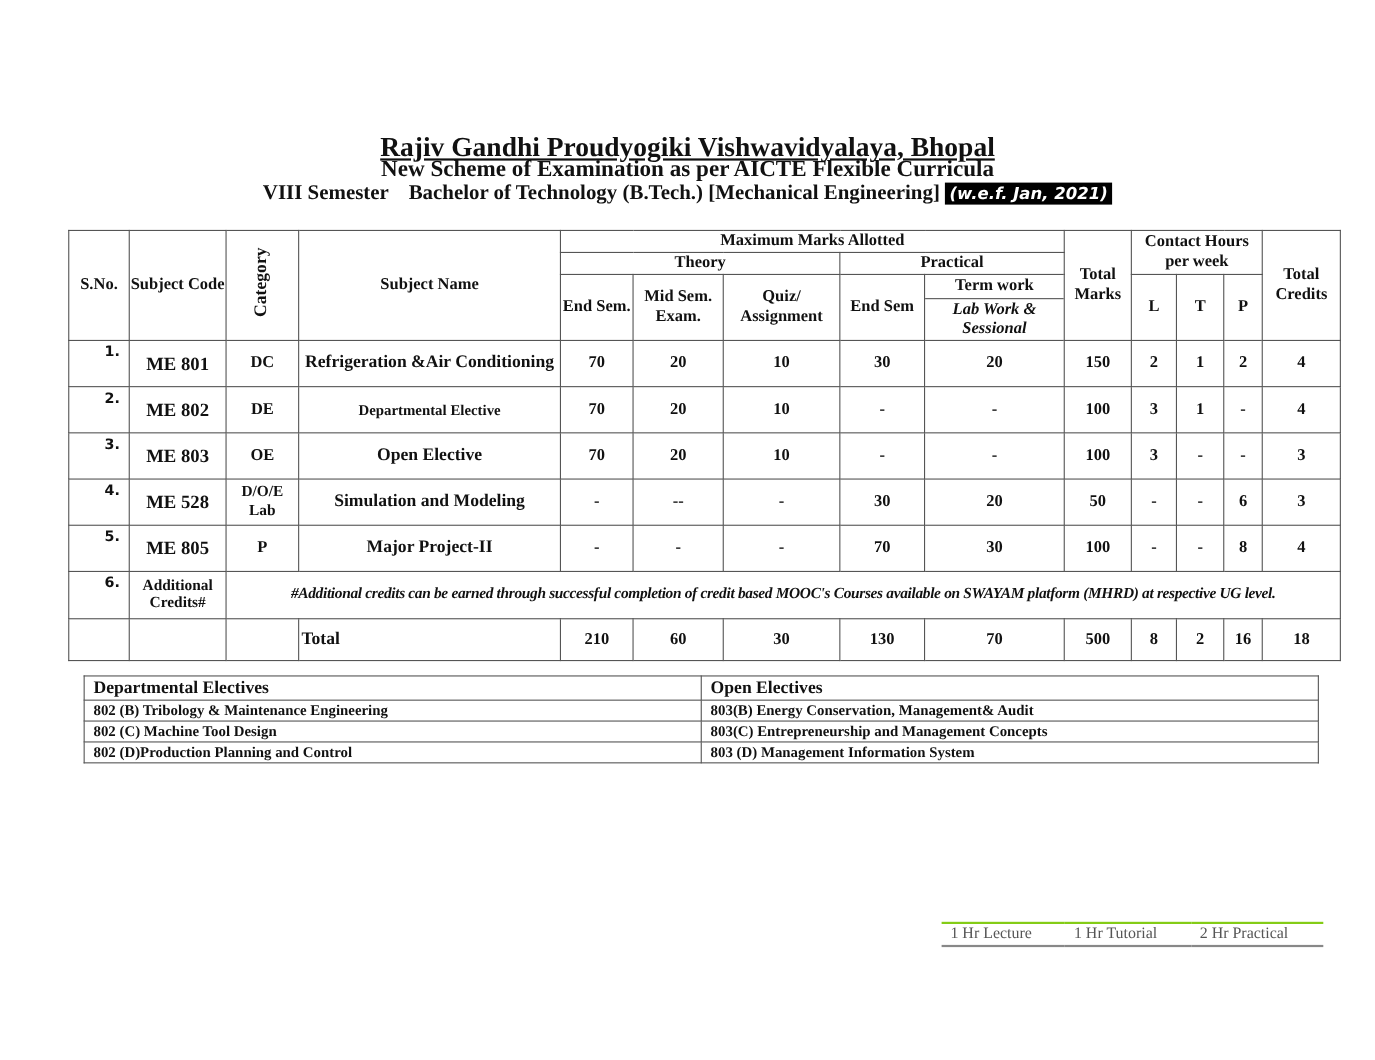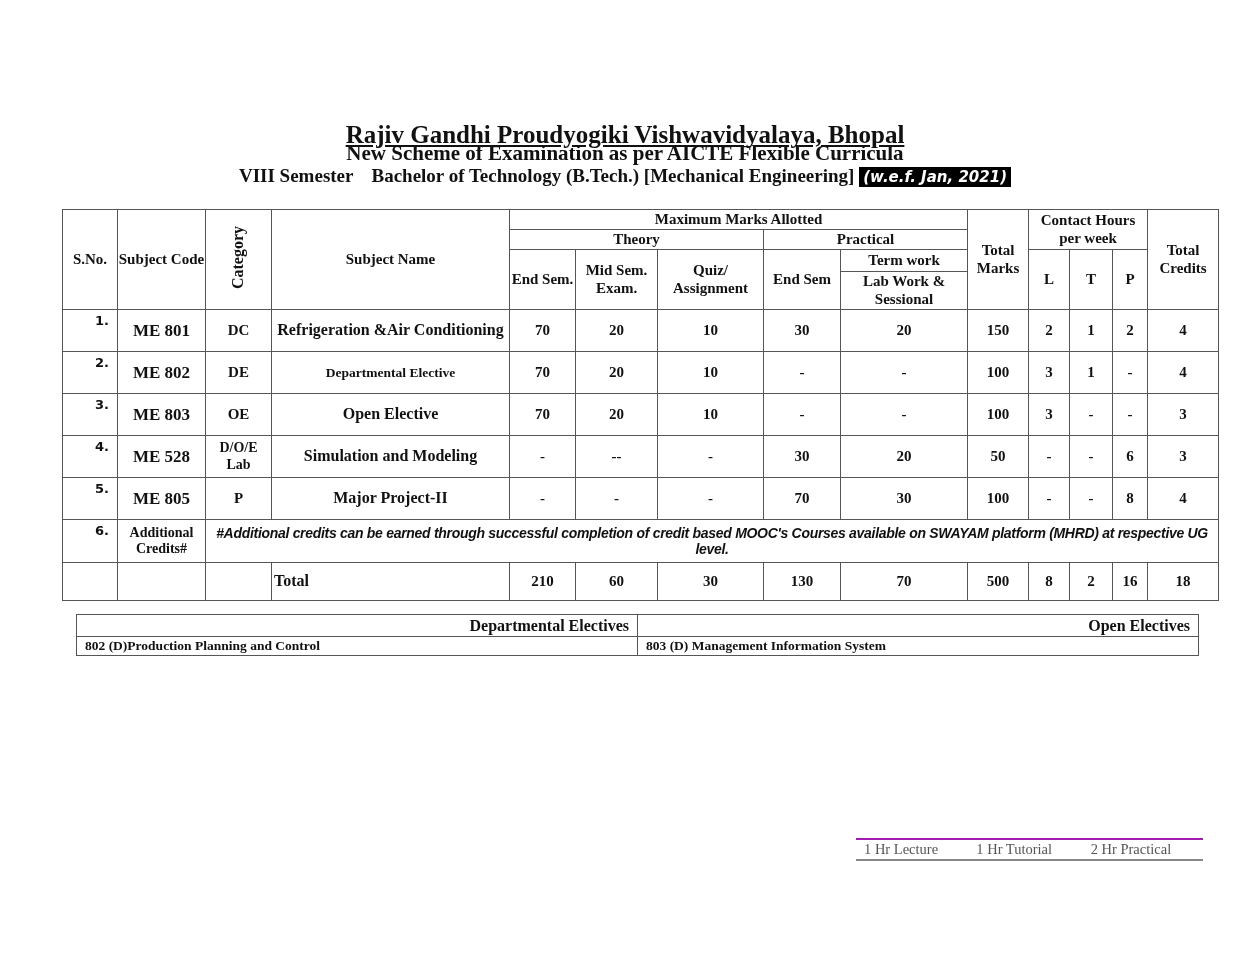--- a/index.html
+++ b/index.html
@@ -17,35 +17,35 @@
   #scheme { position: absolute; left: 62px; top: 209px; width: 1156px; table-layout: fixed; }
   #scheme td, #scheme th { border: 1.5px solid #555; text-align: center; vertical-align: middle;
          font-weight: bold; font-size: 15px; padding: 0; line-height: 1.15; }
   #scheme th { font-size: 15px; }
   .cat-v { writing-mode: vertical-rl; transform: rotate(180deg); display: inline-block; font-size: 16px; }
   .sno { vertical-align: top !important; font-family: "DejaVu Sans", sans-serif; font-size: 13px !important;
          text-align: right !important; padding-right: 8px !important; padding-top: 4px !important; }
   .code { font-size: 17px !important; }
   .name-small { font-size: 13.5px !important; }
   .name { font-size: 16px !important; }
-  .note { font-style: italic; font-weight: bold; font-size: 14px !important; font-family: Liberation Sans, sans-serif; letter-spacing: -0.3px; }
+  .note { font-style: italic; font-weight: bold; font-size: 14px !important; font-family: Liberation Serif, serif; letter-spacing: -0.3px; }
   .tot-label { text-align: left !important; padding-left: 2px !important; font-size: 16px !important; }
   .bodyrow td { height: 37px; }
   .r6 td { height: 38px; }
   .r7 td { height: 37px; margin-top: 23px; }
 
   #electives { position: absolute; left: 76px; top: 614px; width: 1122px; table-layout: fixed; }
   #electives td, #electives th { border: 1.3px solid #555; font-weight: bold; font-size: 13.5px;
          text-align: left; padding: 0 8px; height: 18px; line-height: 18px; }
-  #electives th { text-align: right; font-size: 16px; height: 21px; }
+  #electives th { text-align: left; font-size: 16px; height: 21px; }
 
   #legend { position: absolute; left: 856px; top: 838px; width: 347px; border-collapse: collapse; }
   #legend td { font-size: 14.5px; color: #555; padding: 0 8px; height: 19px; line-height: 19px;
          white-space: nowrap; }
-  #legend tr.top td { border-top: 2px solid #a21caf; border-bottom: 2px solid #888; }
+  #legend tr.top td { border-top: 2px solid #84cc16; border-bottom: 2px solid #888; }
   #legend tr.bot td { background: #e6dff0; border-bottom: 2px solid #888; color: #444; }
   #legend tr.bot td.b { font-weight: bold; color: #333; }
 </style>
 </head>
 <body>
 
 <div class="hdr h1">Rajiv Gandhi Proudyogiki Vishwavidyalaya, Bhopal</div>
 <div class="hdr h2">New Scheme of Examination as per AICTE Flexible Curricula</div>
 <div class="hdr h3">
   <span>VIII Semester</span><span class="gap"></span><span>Bachelor of Technology (B.Tech.) [Mechanical  Engineering]</span>
@@ -84,21 +84,21 @@
     <th colspan="3">Theory</th>
     <th colspan="2">Practical</th>
   </tr>
   <tr style="height:60px">
     <th>End Sem.</th>
     <th>Mid Sem. Exam.</th>
     <th>Quiz/ Assignment</th>
     <th>End Sem</th>
     <th style="padding:0">
       <div style="border-bottom:1.5px solid #555;padding:2px 0;">Term work</div>
-      <div style="padding:1px 0;">Lab Work &amp; Sessional</div>
+      <div style="padding:1px 0;font-style:italic;">Lab Work &amp; Sessional</div>
     </th>
     <th>L</th>
     <th>T</th>
     <th>P</th>
   </tr>
 
   </tbody>
     <tbody id="scheme-body">
       <tr class="bodyrow">
         <td class="sno">1.</td>
@@ -213,20 +213,28 @@
       <col style="width:561px">
     </colgroup>
   <tbody>
       <tr>
     <th>Departmental Electives</th>
     <th>Open Electives</th>
   </tr>
   </tbody>
     <tbody id="electives-body">
       <tr>
+        <td>802 (B) Tribology &amp; Maintenance  Engineering</td>
+        <td>803(B) Energy Conservation, Management&amp; Audit</td>
+      </tr>
+      <tr>
+        <td>802 (C)  Machine Tool Design</td>
+        <td>803(C) Entrepreneurship and Management Concepts</td>
+      </tr>
+      <tr>
         <td>802 (D)Production Planning and Control</td>
         <td>803 (D) Management Information System</td>
       </tr>
     </tbody>
 </table>
 
 <table id="legend">
   <tbody>
       <tr class="top">
     <td>1 Hr Lecture</td>

